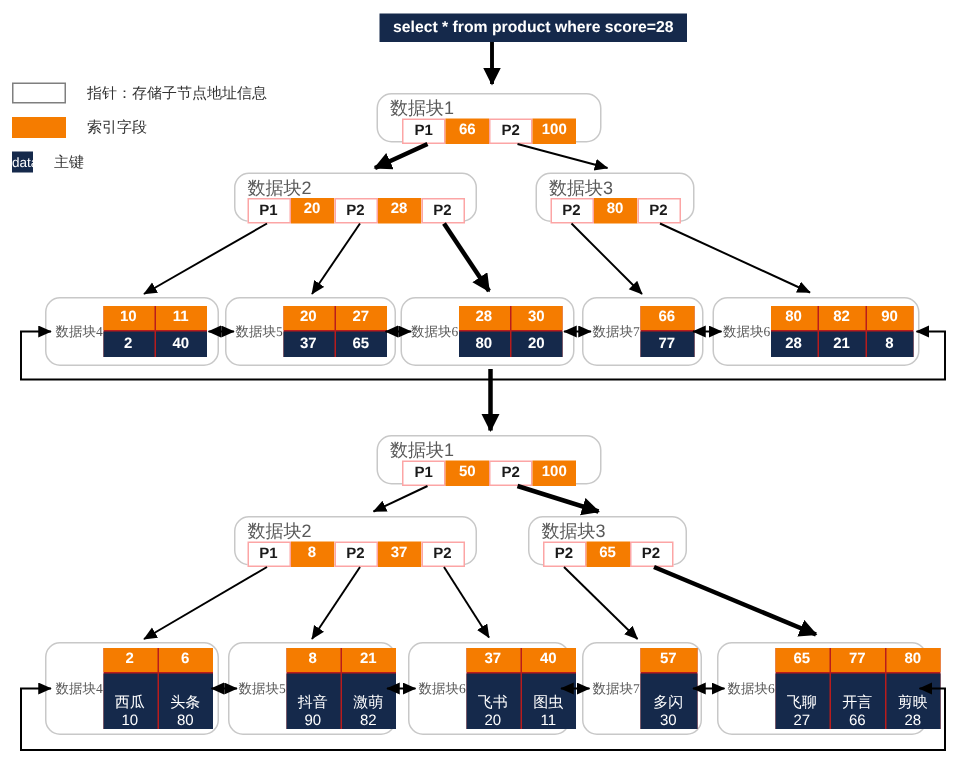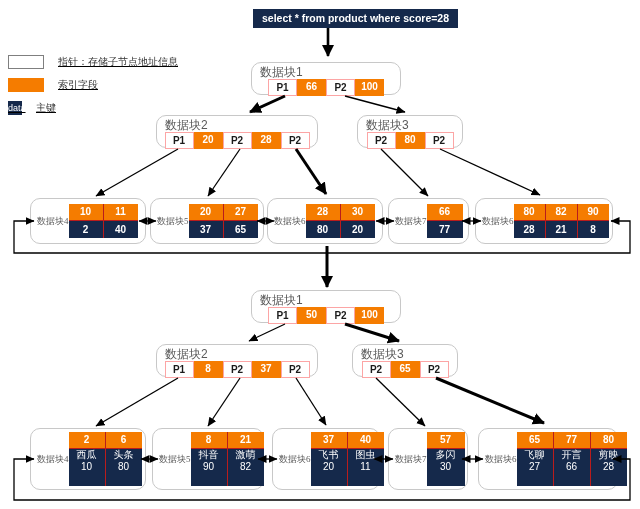--- a/index.html
+++ b/index.html
@@ -4,21 +4,21 @@
 <style>
   :root{ --orange:#F57C00; --navy:#15294B; }
   html,body{margin:0;padding:0;background:#fff;}
   .canvas{position:relative;width:640px;height:509px;background:#fff;
           font-family:"Liberation Sans","DejaVu Sans",sans-serif;overflow:hidden;}
   .edges{position:absolute;left:0;top:0;z-index:6;pointer-events:none;}
   .query-box{position:absolute;left:253px;top:9px;height:19px;line-height:19px;
              background:var(--navy);color:#fff;font-size:10.5px;font-weight:bold;
              padding:0 9px;z-index:4;white-space:nowrap;}
   .legend{position:absolute;left:8px;top:55px;z-index:4;}
-  .legend-row{display:flex;align-items:center;margin-bottom:9px;text-decoration:underline;}
+  .legend-row{display:flex;align-items:center;margin-bottom:9px;}
   .swatch{width:36px;height:14px;box-sizing:border-box;flex:none;}
   .swatch.ptr{background:#fff;border:1px solid #7f7f7f;}
   .swatch.idx{background:var(--orange);}
   .swatch.pk{background:var(--navy);color:#fff;font-size:9px;line-height:14px;
              text-align:center;width:14px;}
   .legend-label{font-size:10px;color:#333;margin-left:14px;white-space:nowrap;}
   .node{position:absolute;border:1px solid #C8C8C8;border-radius:10px;background:#fff;
         z-index:2;box-sizing:border-box;}
   .inode .title{font-size:12px;color:#595959;padding:3px 0 0 8px;line-height:1;}
   .cells{display:flex;justify-content:center;margin-top:1px;}
@@ -27,21 +27,21 @@
   .cell.ptr{background:#fff;border:1px solid #fca5a5;color:#1a1a1a;}
   .cell.idx{background:var(--orange);color:#fff;}
   .leaf{display:flex;align-items:center;padding:0 8px 0 6px;}
   .leaf .title{font-size:9px;color:#595959;white-space:nowrap;font-family:Liberation Serif, serif;}
   .ltable{margin-left:auto;display:grid;gap:1px;background:#b91c1c;}
   .kc{background:var(--orange);color:#fff;font-size:10px;font-weight:bold;
       text-align:center;height:16px;line-height:16px;}
   .dc{background:var(--navy);color:#fff;font-size:10px;font-weight:bold;
       text-align:center;height:17px;line-height:17px;}
   .dc2{background:var(--navy);color:#fff;font-size:10px;text-align:center;height:37px;
-       display:flex;flex-direction:column;justify-content:flex-start;line-height:1.15;}
+       display:flex;flex-direction:column;justify-content:flex-end;line-height:1.15;}
 </style>
 </head>
 <body>
 
 <div class="canvas">
 
   <svg class="edges" width="640" height="509" viewBox="0 0 640 509">
     <defs>
       <marker id="ma" markerUnits="userSpaceOnUse" markerWidth="10" markerHeight="9" refX="8.5" refY="4" orient="auto-start-reverse">
         <path d="M0,0L9,4L0,8Z" fill="#000"></path>

